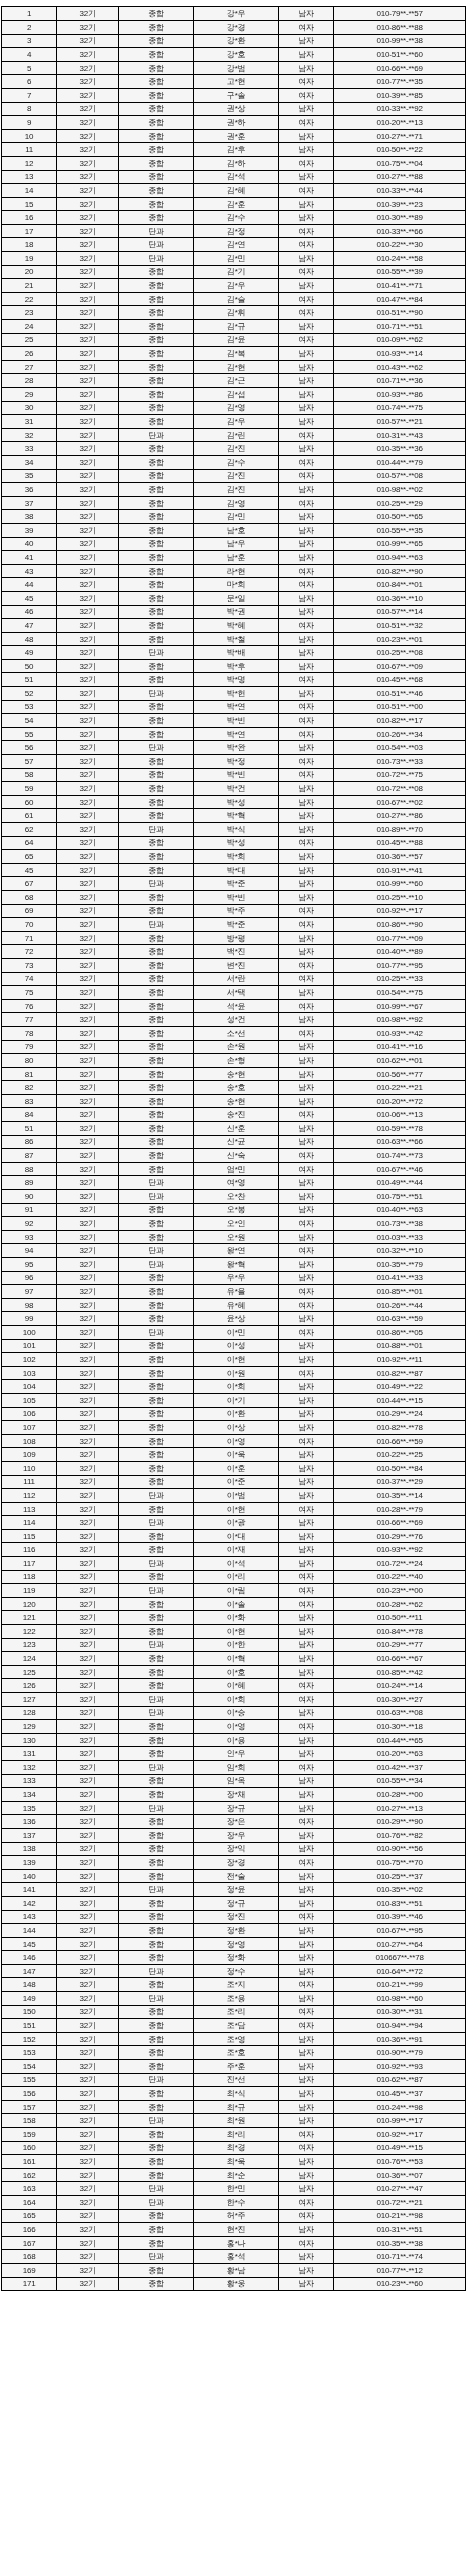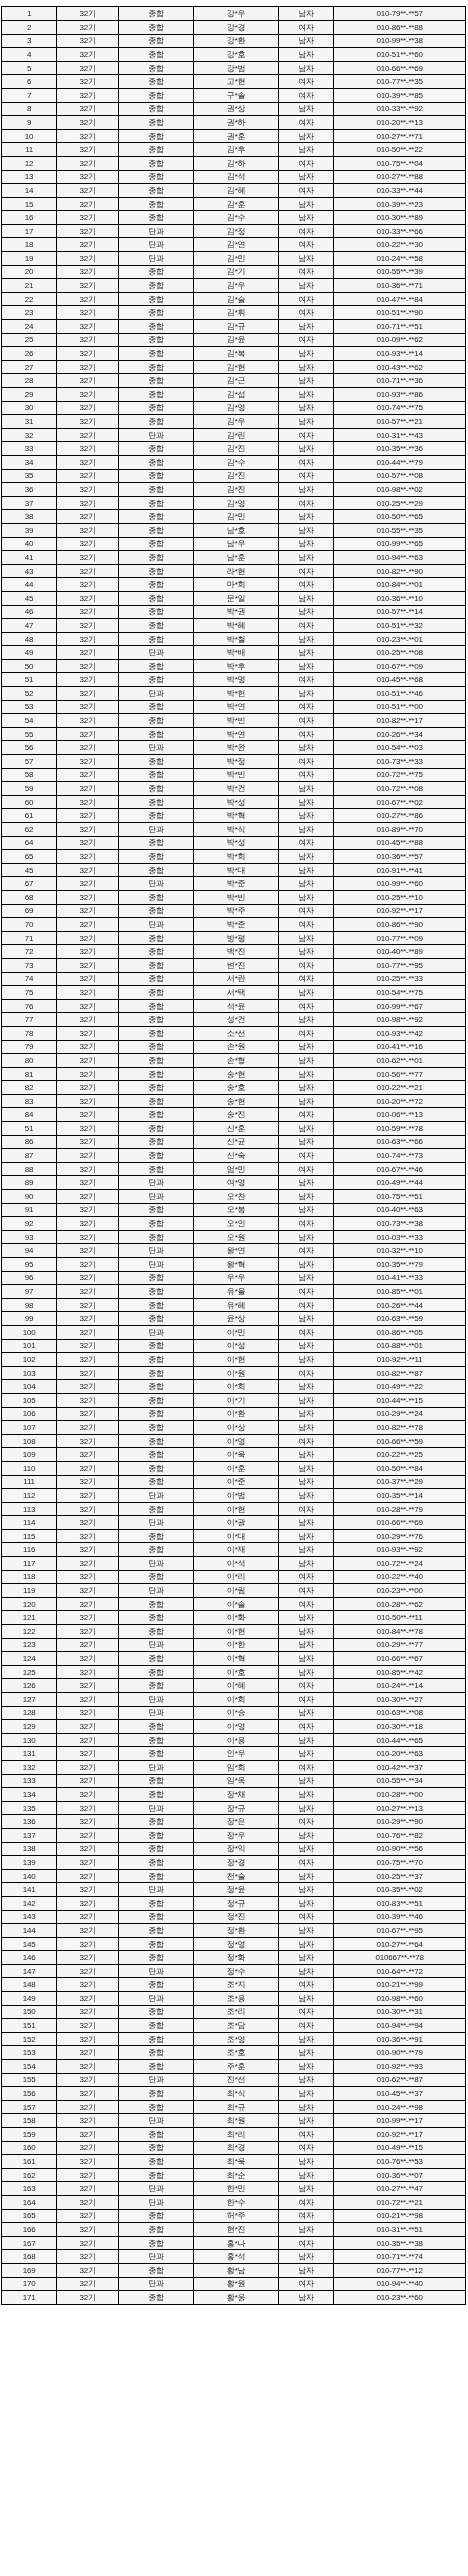--- a/index.html
+++ b/index.html
@@ -220,21 +220,21 @@
           <td>김*기</td>
           <td>여자</td>
           <td>010-55**-**39</td>
         </tr>
         <tr>
           <td>21</td>
           <td>32기</td>
           <td>종합</td>
           <td>김*우</td>
           <td>남자</td>
-          <td>010-36**-**71</td>
+          <td>010-41**-**71</td>
         </tr>
         <tr>
           <td>22</td>
           <td>32기</td>
           <td>종합</td>
           <td>김*슬</td>
           <td>여자</td>
           <td>010-47**-**84</td>
         </tr>
         <tr>
@@ -1389,28 +1389,20 @@
           <td>남자</td>
           <td>010-71**-**74</td>
         </tr>
         <tr>
           <td>169</td>
           <td>32기</td>
           <td>종합</td>
           <td>황*남</td>
           <td>남자</td>
           <td>010-77**-**12</td>
-        </tr>
-        <tr>
-          <td>170</td>
-          <td>32기</td>
-          <td>단과</td>
-          <td>황*원</td>
-          <td>여자</td>
-          <td>010-94**-**40</td>
         </tr>
         <tr>
           <td>171</td>
           <td>32기</td>
           <td>종합</td>
           <td>황*웅</td>
           <td>남자</td>
           <td>010-23**-**60</td>
         </tr>
       </tbody>

